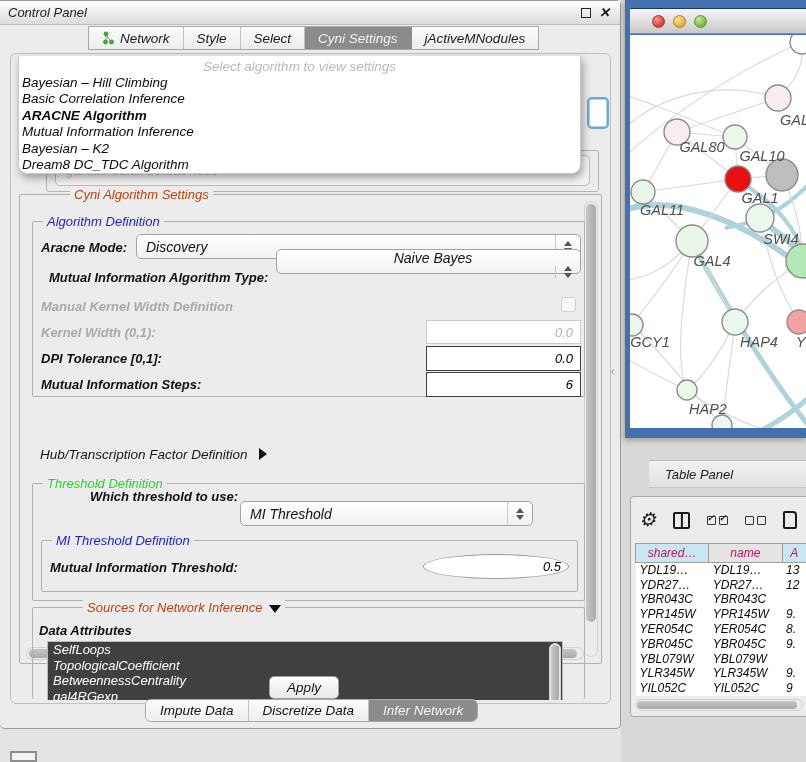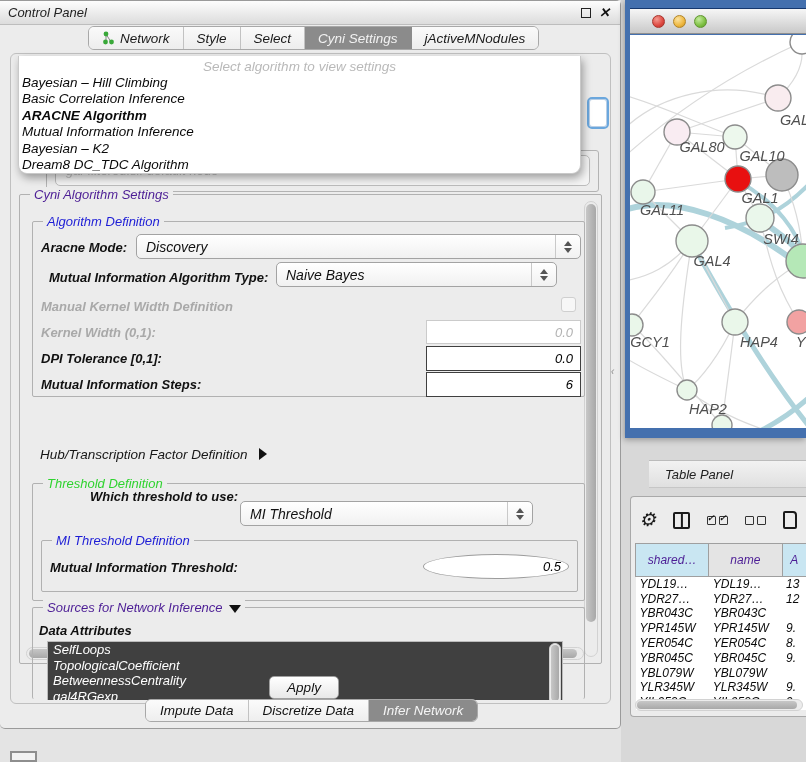--- a/index.html
+++ b/index.html
@@ -23,21 +23,21 @@
     border-bottom:1px solid #bdbdbd;
     display:flex; align-items:center;
   }
   .cp-title { font-size:13px; color:#222; padding-left:8px; }
   .cp-titlebar-btns { margin-left:auto; display:flex; align-items:center; gap:8px; padding-right:10px; }
   .float-btn { width:10px; height:10px; border:1.6px solid #222; background:transparent; }
   .close-btn { font-size:13px; font-weight:bold; color:#111; line-height:10px; }
 
   
   .tabbar {
-    display:flex; height:24px; border:1px solid #a8a8a8; border-radius:6px;
+    display:flex; height:24px; border:1px solid #a8a8a8; border-radius:0;
     background:#f2f2f2; overflow:hidden; align-items:stretch;
   }
   .tab {
     display:flex; align-items:center; gap:5px; padding:0 13px;
     font-size:13.5px; color:#1a1a1a; border-right:1px solid #c2c2c2;
     background:linear-gradient(#fafafa,#ededed); white-space:nowrap;
   }
   .tab:last-child { border-right:none; }
   .tab.selected { background:#8b8b8b; color:#f2f2f2; border-right-color:#8b8b8b; }
 
@@ -75,21 +75,21 @@
   }
   .popup-item { font-size:13.5px; color:#0a0a0a; line-height:16.4px; padding-left:3px; white-space:nowrap; }
   .popup-item.selected { font-weight:bold; }
 
   
   .groupbox { border:1px solid #b1b1b1; border-radius:2px; }
   .legend {
     position:absolute; top:-8px; left:10px; background:#ececec;
     padding:0 4px; font-size:13px; white-space:nowrap;
   }
-  .legend.black { color:#4c1d95; }
+  .legend.black { color:#c2410c;margin-left:40px; }
   .legend.blue  { color:#1d1dd6; }
   .legend.green { color:#2fd32f; }
 
   .blabel { font-size:13px; font-weight:bold; color:#111; white-space:nowrap; }
   .glabel { font-size:13px; font-weight:bold; color:#a9a9a9; white-space:nowrap; }
 
   .combo {
     background:linear-gradient(#ffffff,#f1f1f1); border:1px solid #a3a3a3; border-radius:5px;
     display:flex; align-items:center; font-size:14px; color:#111; padding-left:9px;
   }
@@ -162,21 +162,21 @@
   .cols-icon { width:17px; height:17px; border:2.2px solid #1a1a1a; border-radius:2px; position:relative; }
   .cols-icon::after { content:""; position:absolute; left:50%; top:0; width:2.2px; height:100%; background:#1a1a1a; transform:translateX(-50%); }
   .cb { width:9px; height:9px; border:1.6px solid #333; border-radius:1px; display:inline-block; }
   .cb.checked { position:relative; }
   .cb.checked::after { content:"✓"; position:absolute; left:-1px; top:-4px; font-size:9px; font-weight:bold; color:#111; }
   .cb-pair { display:flex; gap:3px; }
   .doc-icon { width:14px; height:18px; border:2px solid #1a1a1a; border-radius:2px 4px 2px 2px; }
 
   table.ntable { border-collapse:collapse; table-layout:fixed; font-size:12px; }
   table.ntable th {
-    height:33px; font-weight:normal; color:#4c1d95; text-align:center;
+    height:19px; font-weight:normal; color:#be185d; text-align:center;
     border:1px solid #9f9f9f; background:#e4e4e4; overflow:hidden; white-space:nowrap;
   }
   table.ntable th.selcol { background:#c9e6f2; }
   table.ntable td { height:14.8px; padding:0 3px 0 4px; color:#0a0a0a; white-space:nowrap; overflow:hidden; background:#fff; }
   table.ntable td.num { text-align:left; }
 
   svg text { font-family:"Liberation Sans", sans-serif; }
 </style>
 </head>
 <body>
@@ -257,21 +257,21 @@
         <span class="abs blabel" style="left:8px; top:18px;">Aracne Mode:</span>
         <div class="abs combo" style="left:103px; top:12px; width:445px; height:25px;">
           <span>Discovery</span>
           <span class="stepper">
               <span class="up"></span>
               <span class="down"></span>
             </span>
         </div>
 
         <span class="abs blabel" style="left:16px; top:48px;">Mutual Information Algorithm Type:</span>
-        <div class="abs combo" style="left:243px; top:40px; width:281px; height:25px;">
+        <div class="abs combo" style="left:243px; top:27px; width:305px; height:25px;flex-direction:column;">
           <span>Naive Bayes</span>
           <span class="stepper">
               <span class="up"></span>
               <span class="down"></span>
             </span>
         </div>
 
         <span class="abs glabel" style="left:8px; top:77px;">Manual Kernel Width Definition</span>
         <span class="abs checkbox-disabled" style="left:528px; top:75px;"></span>
 

